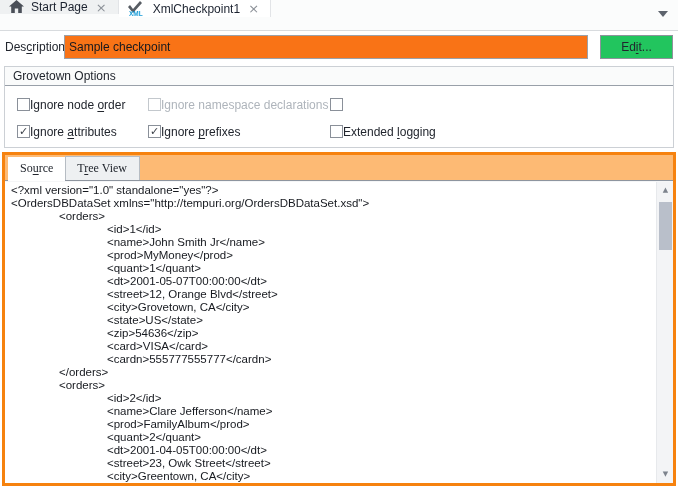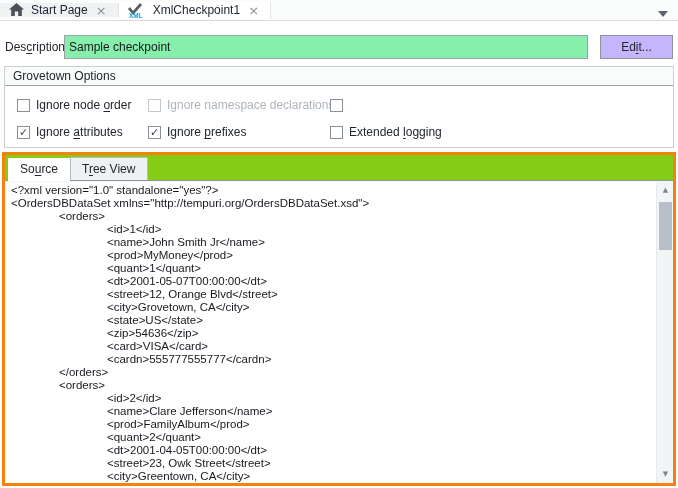--- a/index.html
+++ b/index.html
@@ -9,23 +9,23 @@
     font-size: 12px;
     color: #22262e;
     background: #ffffff;
     position: relative;
     overflow: hidden;
   }
   u { text-decoration: underline; text-underline-offset: 2px; }
 
   
   .tabstrip {
-    position: absolute; left:0; top:0; width:678px; height:21px;
+    position: absolute; left:0; top:0; width:678px; height:31px;
     background:#fbfcfc; border-bottom:1px solid #d8dbde;
-    display:flex; align-items:center;
+    display:flex; align-items:flex-start;
   }
   .doc-tab {
     display:flex; align-items:center; gap:7px;
     padding:0 10px 0 9px; cursor:default;
     border-right:1px solid #e2e4e7;
   }
   .doc-tab.inactive { background:#eff1f2; }
   .doc-tab.active { background:#ffffff; }
   .doc-tab .tab-label { color:#1c2330; white-space:nowrap; }
   .close-x {
@@ -37,63 +37,63 @@
     position:absolute; right:10px; top:11px; width:0; height:0;
     border-left:5px solid transparent; border-right:5px solid transparent;
     border-top:6px solid #5d636d;
   }
 
   
   .desc-row { position:absolute; left:0; top:31px; width:678px; height:33px; }
   .desc-label { position:absolute; left:5px; top:9px; }
   .desc-input {
     position:absolute; left:64px; top:4px; width:524px; height:24px;
-    border:1px solid #9ba1a9; background:#86efac; color:#16191f;
+    border:1px solid #9ba1a9; background:#f97316; color:#16191f;
     font-family:"Liberation Sans", sans-serif; font-size:12px;
     padding:0 4px; outline:none;
   }
   .edit-btn {
     position:absolute; left:600px; top:4px; width:73px; height:24px;
-    background:#c4b5fd; border:1px solid #8d939b; color:#22262e;
+    background:#22c55e; border:1px solid #8d939b; color:#22262e;
     font-family:"Liberation Sans", sans-serif; font-size:12px;
     text-align:center; line-height:22px;
   }
 
   
   .options-group {
     position:absolute; left:4px; top:66px; width:670px; height:82px;
     border:1px solid #ccd0d5; background:#fff;
   }
   .options-header {
     height:19px; background:#fafbfb; border-bottom:1px solid #99a0a9;
     padding-left:8px; line-height:18px; color:#22262e;
   }
   .options-grid {
     display:grid; grid-template-columns:131px 182px auto;
     padding:12px 0 0 12px; row-gap:13px;
   }
-  .chk { display:flex; align-items:center; gap:6px; white-space:nowrap; }
+  .chk { display:flex; gap:0; white-space:nowrap; }
   .chk-box {
     width:13px; height:13px; border:1px solid #8a9099; background:#fff;
     display:inline-flex; align-items:center; justify-content:center;
     font-size:11px; line-height:11px; color:#3a3f47; flex:0 0 auto;
     font-family:"DejaVu Sans", sans-serif;
   }
   .chk.disabled { color:#aeb4bb; }
   .chk.disabled .chk-box { border-color:#c3c8cd; }
 
   
   .source-panel {
     position:absolute; left:2px; top:152px; width:674px; height:334px;
     border:3px solid #f6820e; background:#f5f6f7; overflow:hidden;
   }
   .src-tabs {
     position:absolute; left:0; top:0; right:0; height:26px;
     display:flex; align-items:flex-end; padding-left:3px;
-    border-bottom:1px solid #8e959f; background:#84cc16;
+    border-bottom:1px solid #8e959f; background:#fdba74;font-family:Liberation Serif, serif;
   }
   .src-tab {
     padding:4px 12px 4px 12px; position:relative; white-space:nowrap;
   }
   .src-tab.active {
     background:#ffffff; margin-bottom:-1px; padding-bottom:5px; z-index:2;
   }
   .src-tab.inactive {
     background:#eef0f2; border:1px solid #b6bcc3; border-bottom:none;padding-left:11px;
   }

